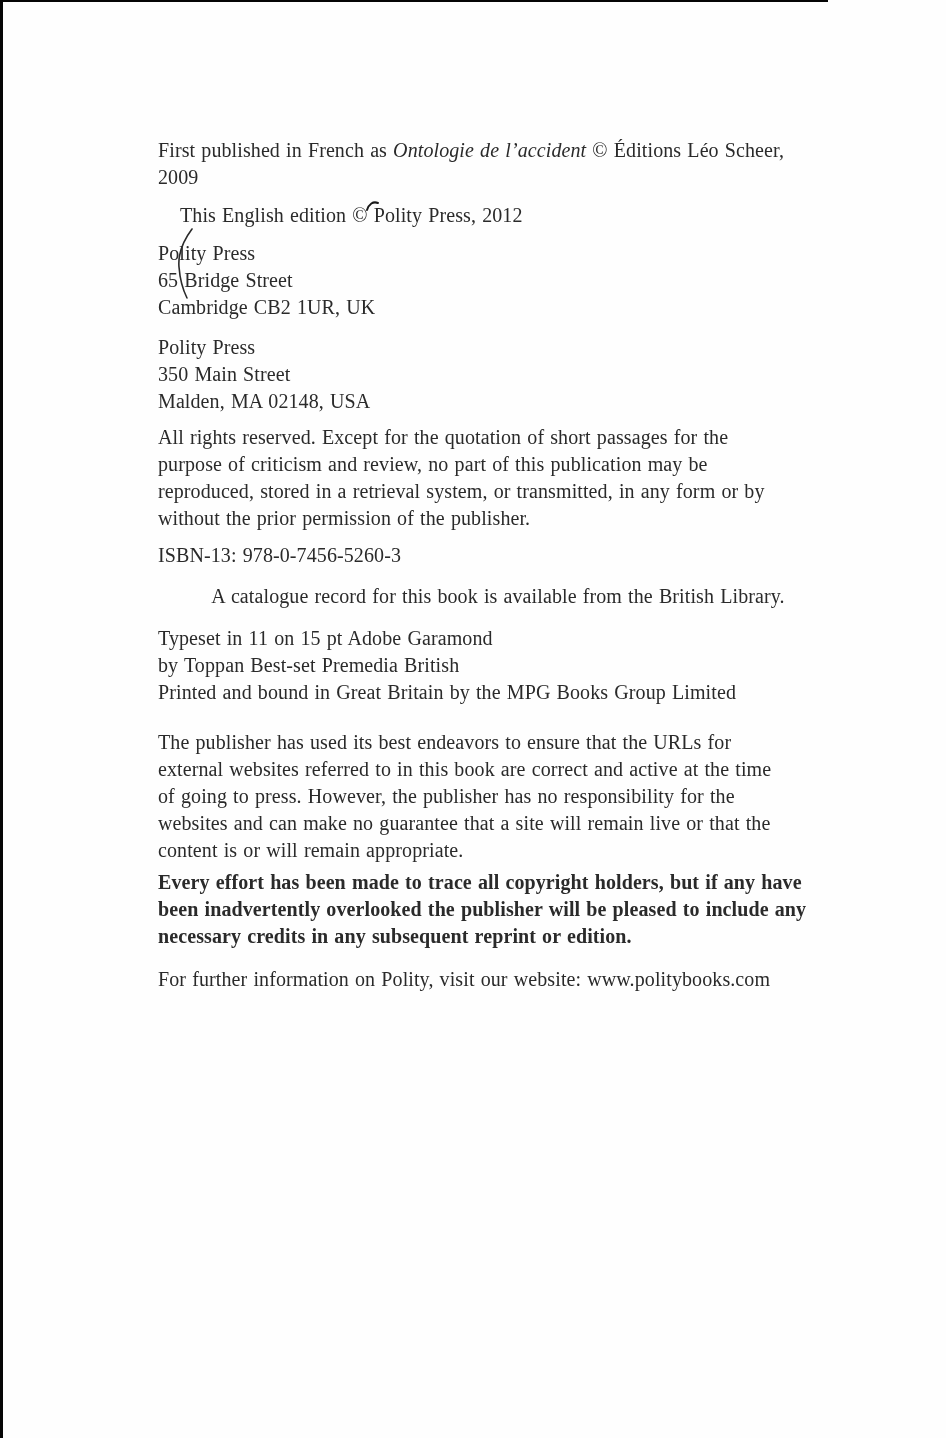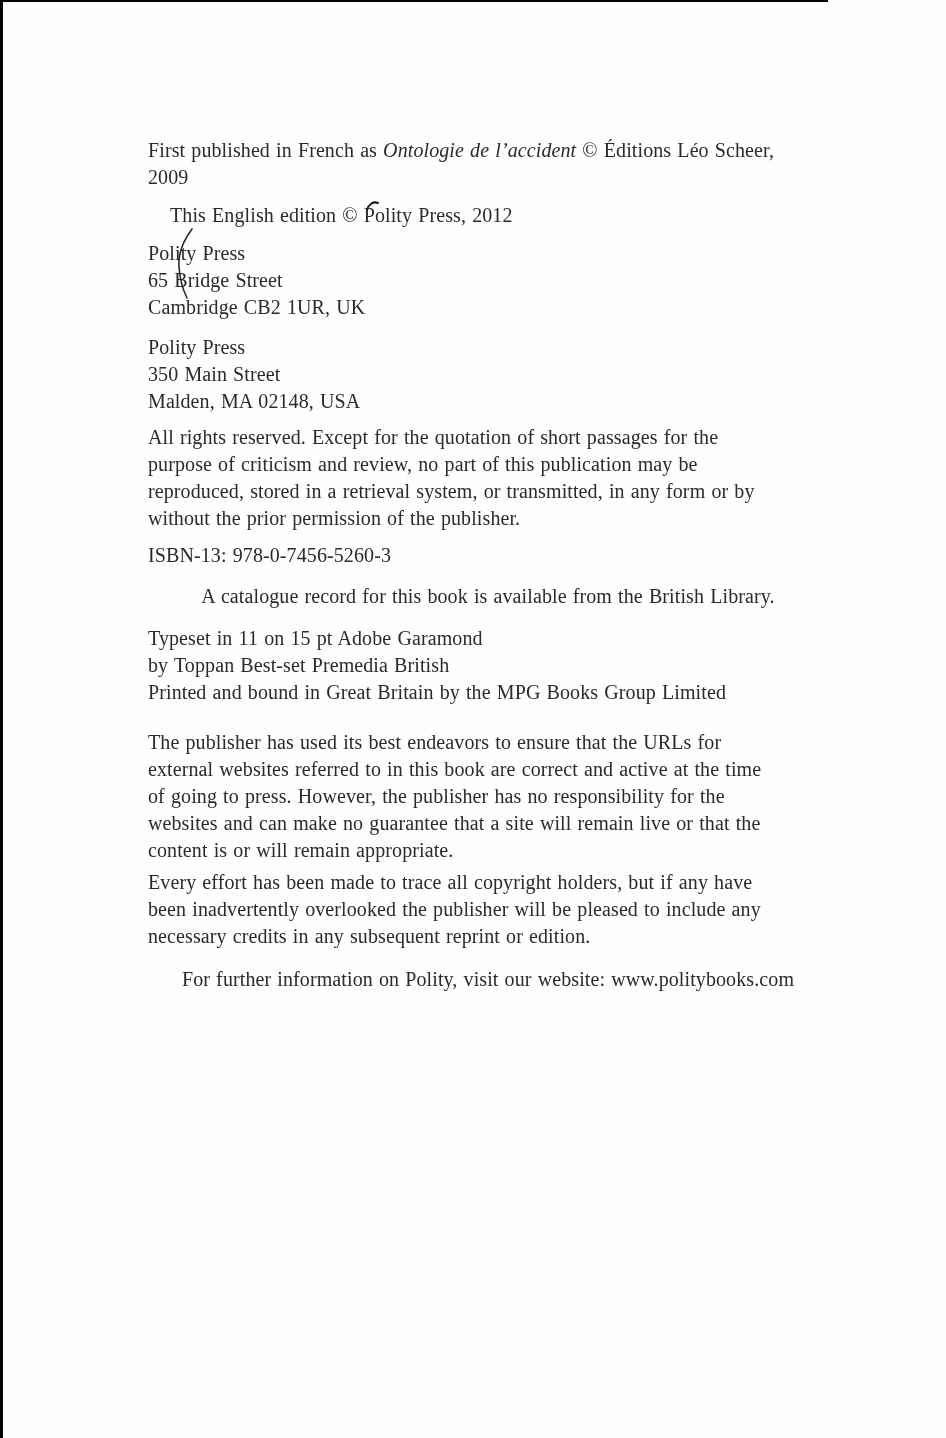--- a/index.html
+++ b/index.html
@@ -23,41 +23,41 @@
     background: #050505;
   }
   .scan-edge-top {
     position: absolute;
     left: 0; top: 0;
     width: 828px; height: 2px;
     background: #050505;
   }
   .content {
     position: absolute;
-    left: 148px;
+    left: 158px;
     top: 137px;
     width: 680px;
     font-size: 20px;
     line-height: 27px;
     word-spacing: 1px;
     letter-spacing: 0.1px;
   }
   .block { margin: 0; }
   .line { white-space: nowrap; }
   .b1  { margin-bottom: 11px; }
   .b2  { margin-bottom: 11px; margin-left: 22px; }
   .b3  { margin-bottom: 13px; }
   .b4  { margin-bottom: 9px;  }
   .b5  { margin-bottom: 10px;  }
   .b6  { margin-bottom: 14px; }
   .b7  { margin-bottom: 15px; text-align: center; }
   .b8  { margin-bottom: 23px; }
   .b9  { margin-bottom: 5px;  }
-  .b10 { margin-bottom: 16px; }
-  .b11 { margin-bottom: 0; text-align: center;    }
+  .b10 { margin-bottom: 16px; font-weight: bold; }
+  .b11 { margin-bottom: 0;    }
   em { font-style: italic; }
   .artifact-overlay {
     position: absolute;
     left: 0; top: 0;
     width: 946px; height: 1438px;
     pointer-events: none;
   }
 </style>
 </head>
 <body>

